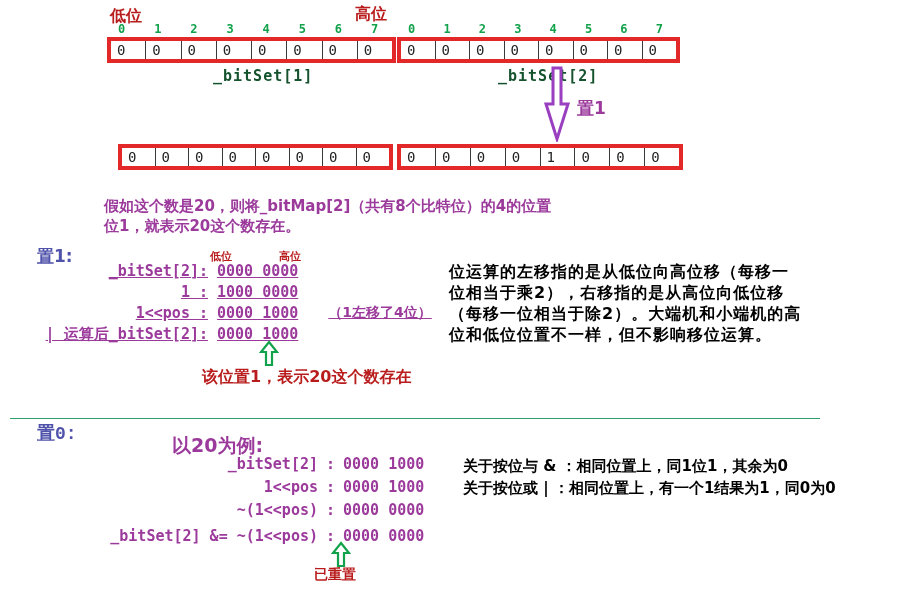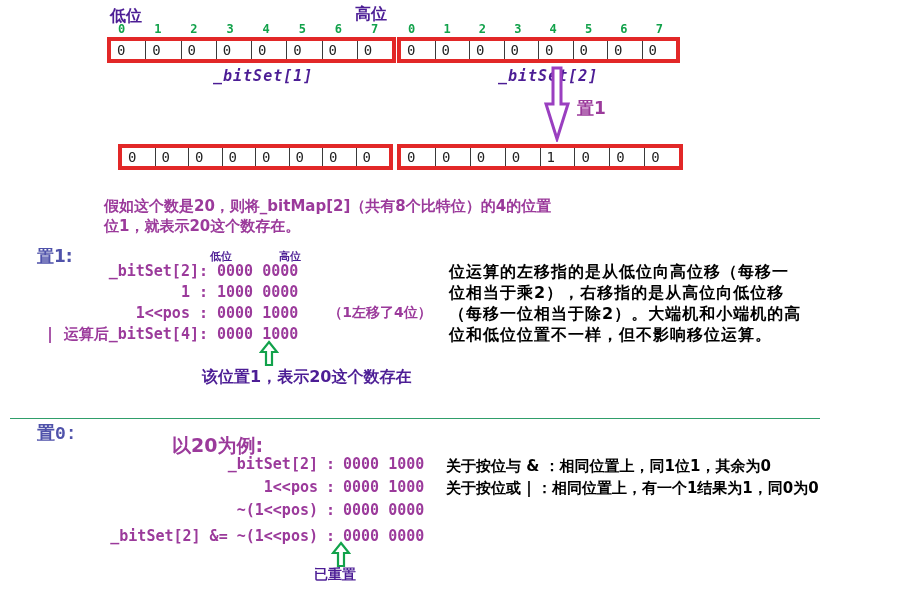--- a/index.html
+++ b/index.html
@@ -1,39 +1,39 @@
 <!DOCTYPE html>
 <html><head>
 <meta charset="utf-8">
 <style>
   html,body{margin:0;padding:0;background:#fff;}
   #canvas{position:relative;width:911px;height:589px;background:#fff;overflow:hidden;
           font-family:"DejaVu Sans",sans-serif;}
   .abs{position:absolute;}
-  .green{color:#4c1d95;font-weight:bold;}
+  .green{color:#b91c1c;font-weight:bold;}
   .purple{color:#9b3a9b;font-weight:bold;}
   .indigo{color:#4f52aa;font-weight:bold;}
   .blue{color:#000000;font-weight:bold;}
-  .crimson{color:#4c1d95;font-weight:bold;font-style:italic;}
+  .crimson{color:#14532d;font-weight:bold;}
   .mono{font-family:"DejaVu Sans Mono",monospace;}
 
   .endlabel{font-size:16px;}
   .idxrow{display:flex;font-size:12px;color:#12a24b;font-weight:bold;
           font-family:"DejaVu Sans Mono",monospace;}
   .idx{flex:1;padding-left:11px;}
 
   .bitrow{display:flex;border:4px solid #e22828;background:#fff;box-sizing:border-box;}
   .cell{flex:1;display:flex;align-items:center;padding-left:6px;
         font-family:"DejaVu Sans Mono",monospace;font-size:14px;color:#222;
         border-right:1px solid #3a3a3a;}
   .cell:last-child{border-right:none;}
 
   .setlabel{font-size:15px;letter-spacing:1px;}
 
-  .calcrows .crow{display:flex;height:21px;font-size:15px;}
+  .calcrows .crow{display:flex;height:21px;font-size:15px;text-decoration:underline;}
   .calcrows .lhs{width:168px;text-align:right;white-space:pre;}
   .calcrows .val{margin-left:9px;white-space:pre;}
   .calcrows .note{margin-left:30px;font-family:"DejaVu Sans",sans-serif;font-size:14px;}
 
   .calcrows0 .crow{display:flex;height:23px;font-size:15px;}
   .calcrows0 .lhs{width:258px;text-align:right;white-space:pre;}
   .calcrows0 .sep{margin:0 8px;}
   .calcrows0 .val{white-space:pre;}
 
   .bignote{width:354px;font-size:16px;line-height:21px;letter-spacing:1px;}
@@ -136,21 +136,21 @@
     <div class="crow">
       <span class="lhs">1 :</span>
       <span class="val">1000 0000</span>
     </div>
     <div class="crow">
       <span class="lhs">1&lt;&lt;pos :</span>
       <span class="val">0000 1000</span>
       <span class="note">（1左移了4位）</span>
     </div>
     <div class="crow">
-      <span class="lhs">| 运算后_bitSet[4]:</span>
+      <span class="lhs">| 运算后_bitSet[2]:</span>
       <span class="val">0000 1000</span>
     </div>
   </div>
 
   <svg class="abs" style="left:259px;top:340px;" width="20" height="27" viewBox="0 0 20 27">
     <path d="M10 2 L18 12 L13 12 L13 25 L7 25 L7 12 L2 12 Z" fill="#ffffff" stroke="#12a24b" stroke-width="2.2" stroke-linejoin="miter"></path>
   </svg>
   <div class="abs green" style="left:202px;top:367px;font-size:16px;">该位置1，表示20这个数存在</div>
 
   <div class="abs blue bignote" style="left:449px;top:261px;">位运算的左移指的是从低位向高位移（每移一位相当于乘2），右移指的是从高位向低位移（每移一位相当于除2）。大端机和小端机的高位和低位位置不一样，但不影响移位运算。</div>
@@ -176,21 +176,21 @@
       <span class="sep">:</span>
       <span class="val">0000 0000</span>
     </div>
     <div class="crow" style="margin-top:3px;">
       <span class="lhs">_bitSet[2] &amp;= ~(1&lt;&lt;pos)</span>
       <span class="sep">:</span>
       <span class="val">0000 0000</span>
     </div>
   </div>
 
-  <div class="abs blue" style="left:446px;top:455px;font-size:15px;line-height:22px;">
+  <div class="abs blue" style="left:463px;top:455px;font-size:15px;line-height:22px;">
     <div>关于按位与 &amp; ：相同位置上，同1位1，其余为0</div>
     <div>关于按位或 | ：相同位置上，有一个1结果为1，同0为0</div>
   </div>
 
   <svg class="abs" style="left:331px;top:541px;" width="20" height="27" viewBox="0 0 20 27">
     <path d="M10 2 L18 12 L13 12 L13 25 L7 25 L7 12 L2 12 Z" fill="#ffffff" stroke="#12a24b" stroke-width="2.2" stroke-linejoin="miter"></path>
   </svg>
   <div class="abs green" style="left:314px;top:566px;font-size:14px;">已重置</div>
 
 </div>

